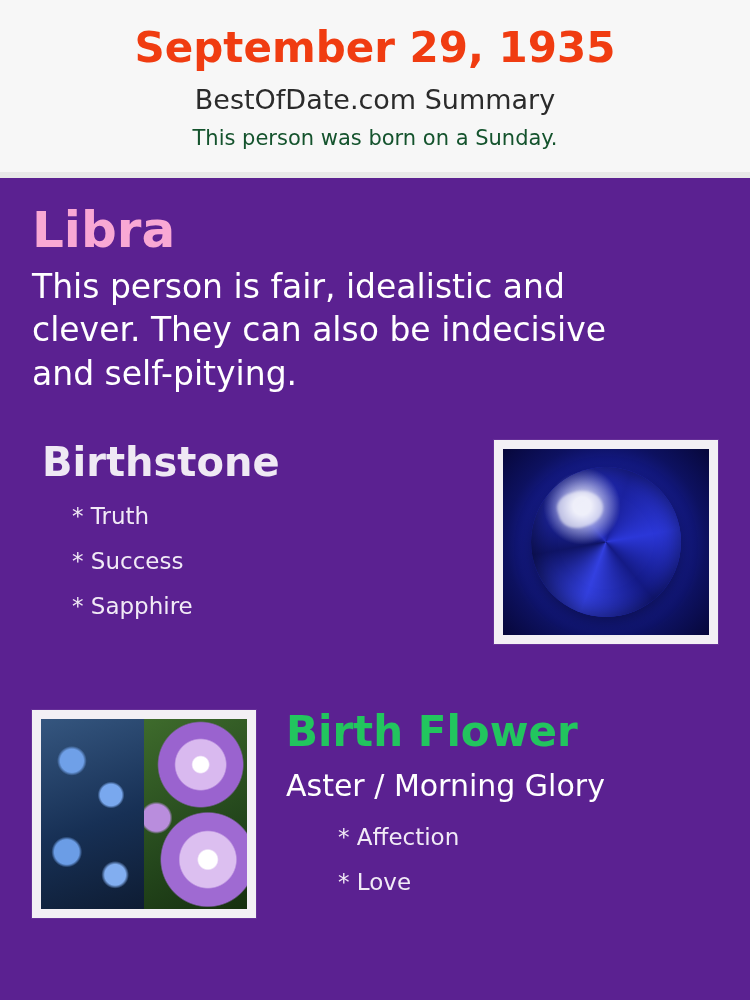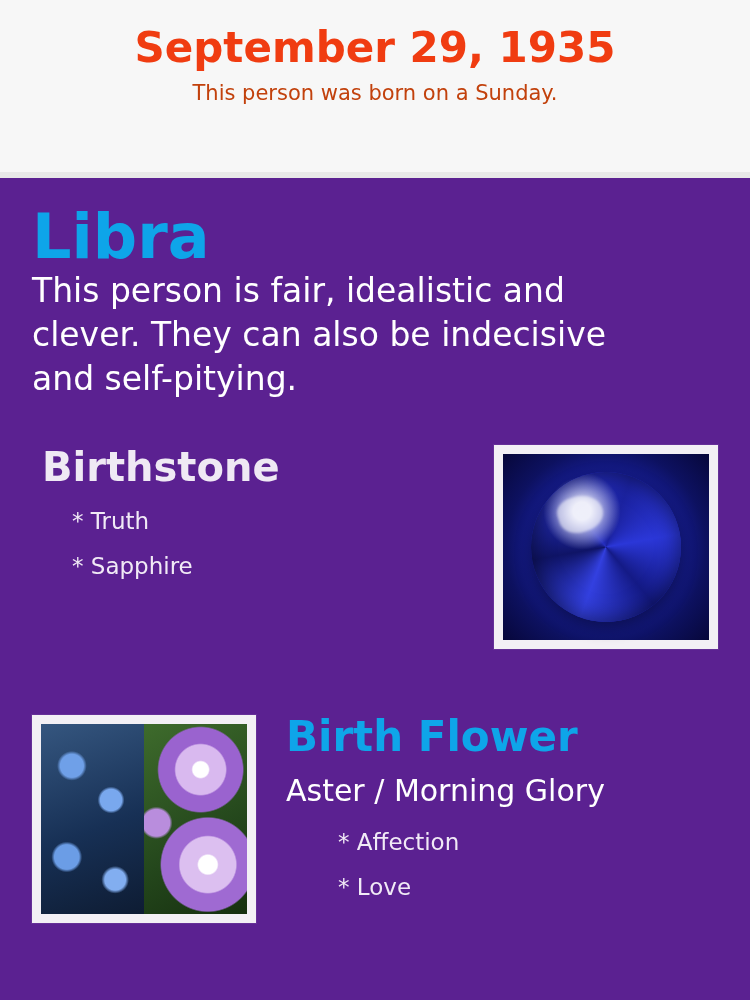--- a/index.html
+++ b/index.html
@@ -26,38 +26,39 @@
     line-height:1.05;
     letter-spacing:0px;
   }
   .site-summary {
     color:#2b2b2b;
     font-size:27px;
     margin-top:14px;
     font-weight:normal;
   }
   .born-line {
-    color:#c2410c;
+    color:#14532d;
     font-size:21px;
     margin-top:11px;
   }
 
   
   .body-wrap {
     background:#5b2191;
     padding:26px 32px 0 32px;
     height:816px;
     position:relative;
   }
 
   .zodiac-name {
-    color:#0ea5e9;
-    font-size:62px;
+    color:#f9a8d4;
+    font-size:50px;
     font-weight:bold;
     line-height:1.05;
+    margin-bottom:8px;
   }
   .zodiac-desc {
     color:#ffffff;
     font-size:33px;
     line-height:1.33;
     font-weight:normal;
     max-width:580px;
   }
 
   
@@ -170,56 +171,58 @@
       radial-gradient(circle at 12% 52%, #b98ddd 0 10%, rgba(185,141,221,0) 12%),
       linear-gradient(150deg,#3e6b2c,#24471c 60%,#16300f);
   }
   .flower-text {
     position:absolute;
     left:250px;
     top:0;
     width:415px;
   }
   .flower-heading {
-    color:#0ea5e9;
+    color:#22c55e;
     font-size:42px;
     font-weight:bold;
     line-height:1.05;
     padding-left:4px;
   }
   .flower-sub {
     color:#ffffff;
     font-size:30px;
     margin-top:14px;
     padding-left:4px;
   }
   .flower-bullets { margin-top:12px; padding-left:16px; }
 </style>
 </head>
 <body>
 
 <div class="page">
 
   <div class="header">
     <div class="date-title">September 29, 1935</div>
+    <div class="site-summary">BestOfDate.com Summary</div>
     <div class="born-line">This person was born on a Sunday.</div>
   </div>
 
   <div class="body-wrap">
 
     <div>
       <div class="zodiac-name">Libra</div>
       <div class="zodiac-desc">This person is fair, idealistic and clever. They can also be indecisive and self-pitying.</div>
     </div>
 
     <div class="stone-section">
       <div class="stone-text">
         <div class="section-heading">Birthstone</div>
         <div class="bullets">
           <div class="bullet">* Truth</div>
+          <div class="bullet">* Success</div>
           <div class="bullet">* Sapphire</div>
         </div>
       </div>
       <div class="stone-photo photo-frame">
         <div class="stone-img">
           <div class="gem"></div>
         </div>
       </div>
     </div>
 

